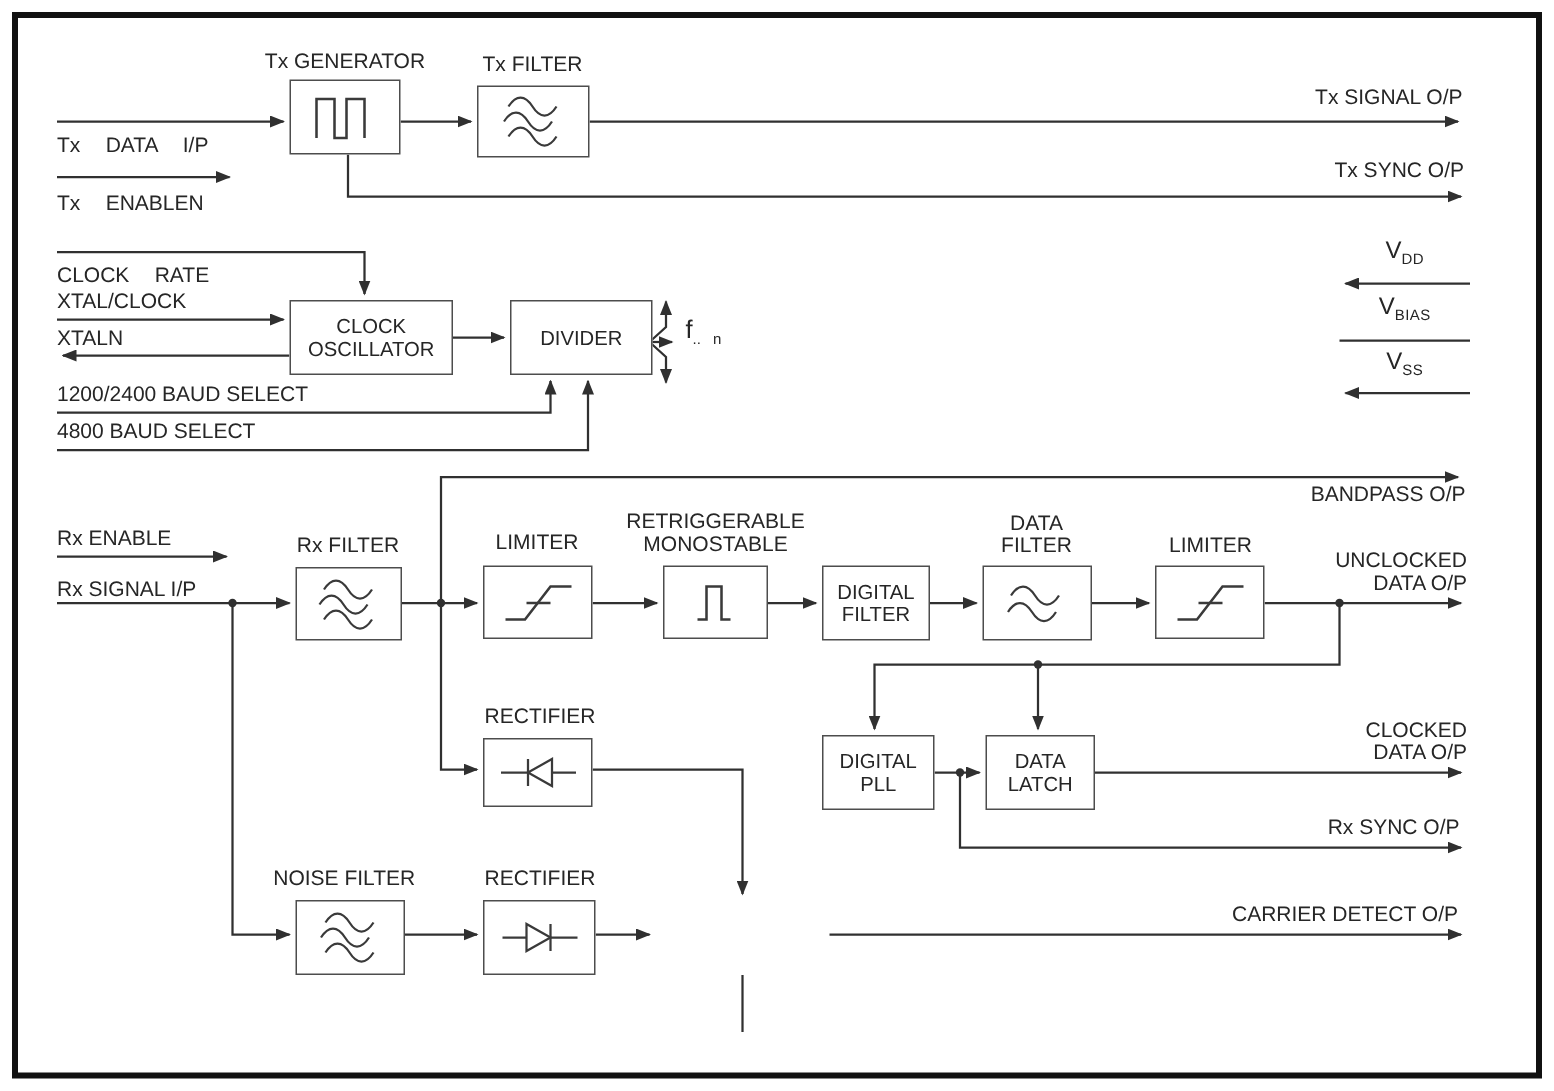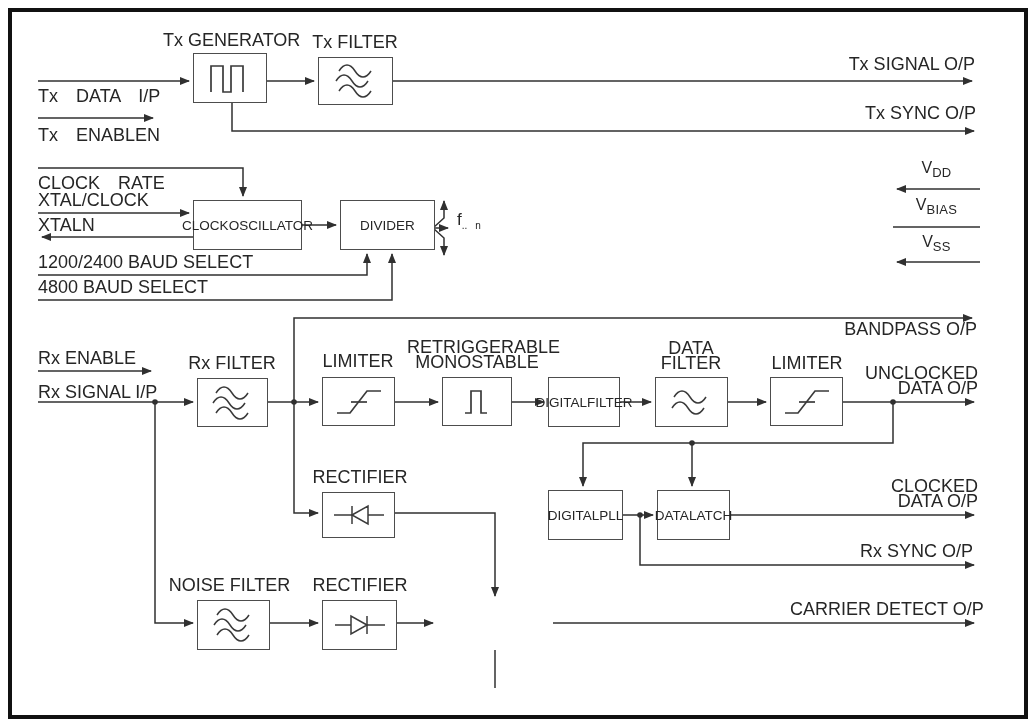--- a/index.html
+++ b/index.html
@@ -1,28 +1,28 @@
 <!DOCTYPE html>
 <html><head>
 <meta charset="utf-8">
 <style>
   html,body{margin:0;padding:0;background:#fff;}
   .stage{position:relative;width:1036px;height:727px;background:#ffffff;
          font-family:"Liberation Sans",sans-serif;color:#262626;overflow:hidden;}
   .frame{position:absolute;left:8px;top:8px;right:8px;bottom:8px;border:4px solid #111;}
   svg.wires{position:absolute;left:0;top:0;}
   .box{position:absolute;border:1.5px solid #4d4d4d;background:#fff;
-       display:flex;align-items:center;justify-content:center;
+       display:flex;flex-direction:column;align-items:center;justify-content:center;
        text-align:center;font-size:13.5px;line-height:15px;box-sizing:border-box;}
-  .lbl{position:absolute;font-size:18px;line-height:14.5px;white-space:pre;}
+  .lbl{position:absolute;font-size:14px;line-height:14.5px;white-space:pre;}
   .c{text-align:center;}
   .r{text-align:right;}
   .wide{word-spacing:13px;margin-top:28px;}
   .vlbl{font-size:16px;}
-  .vlbl sub{font-size:13px;letter-spacing:0.3px;}
+  .vlbl sub{font-size:10px;letter-spacing:0.3px;}
   .flbl{font-size:17px;}
   .flbl sub{font-size:10px;}
   .icon{display:block;}
 </style>
 </head>
 <body>
 
 <div class="stage">
   <div class="frame"></div>
 

